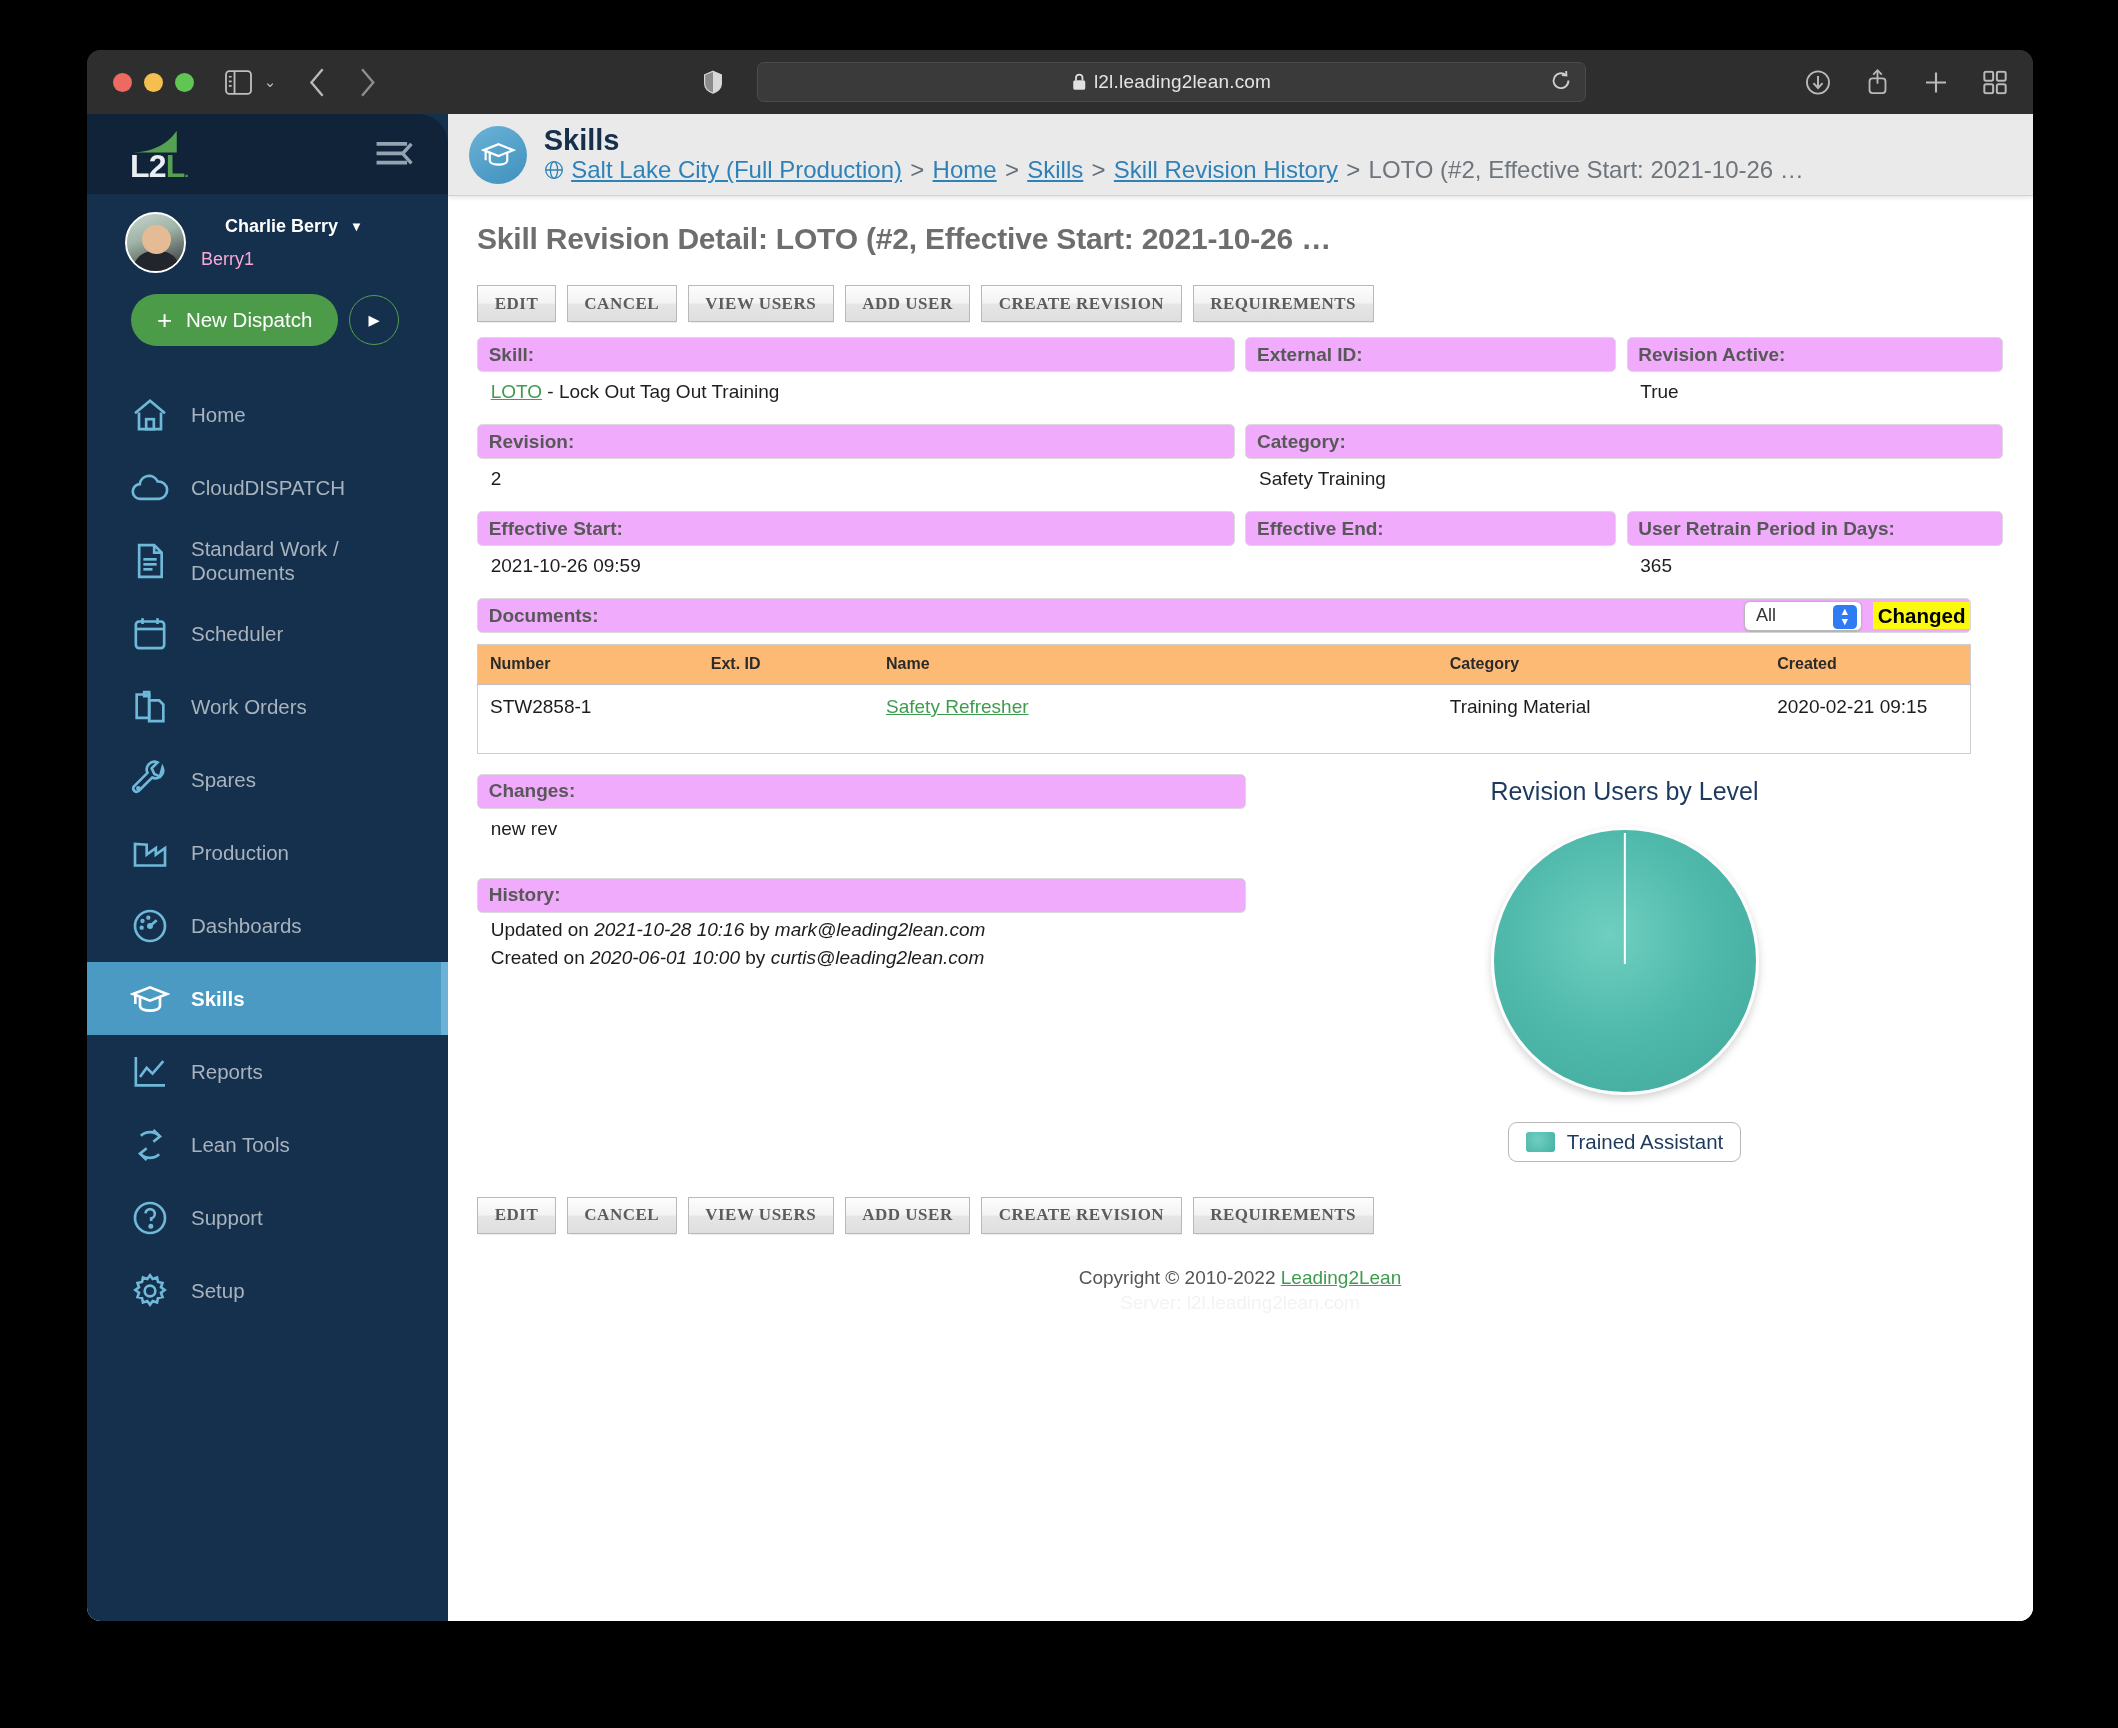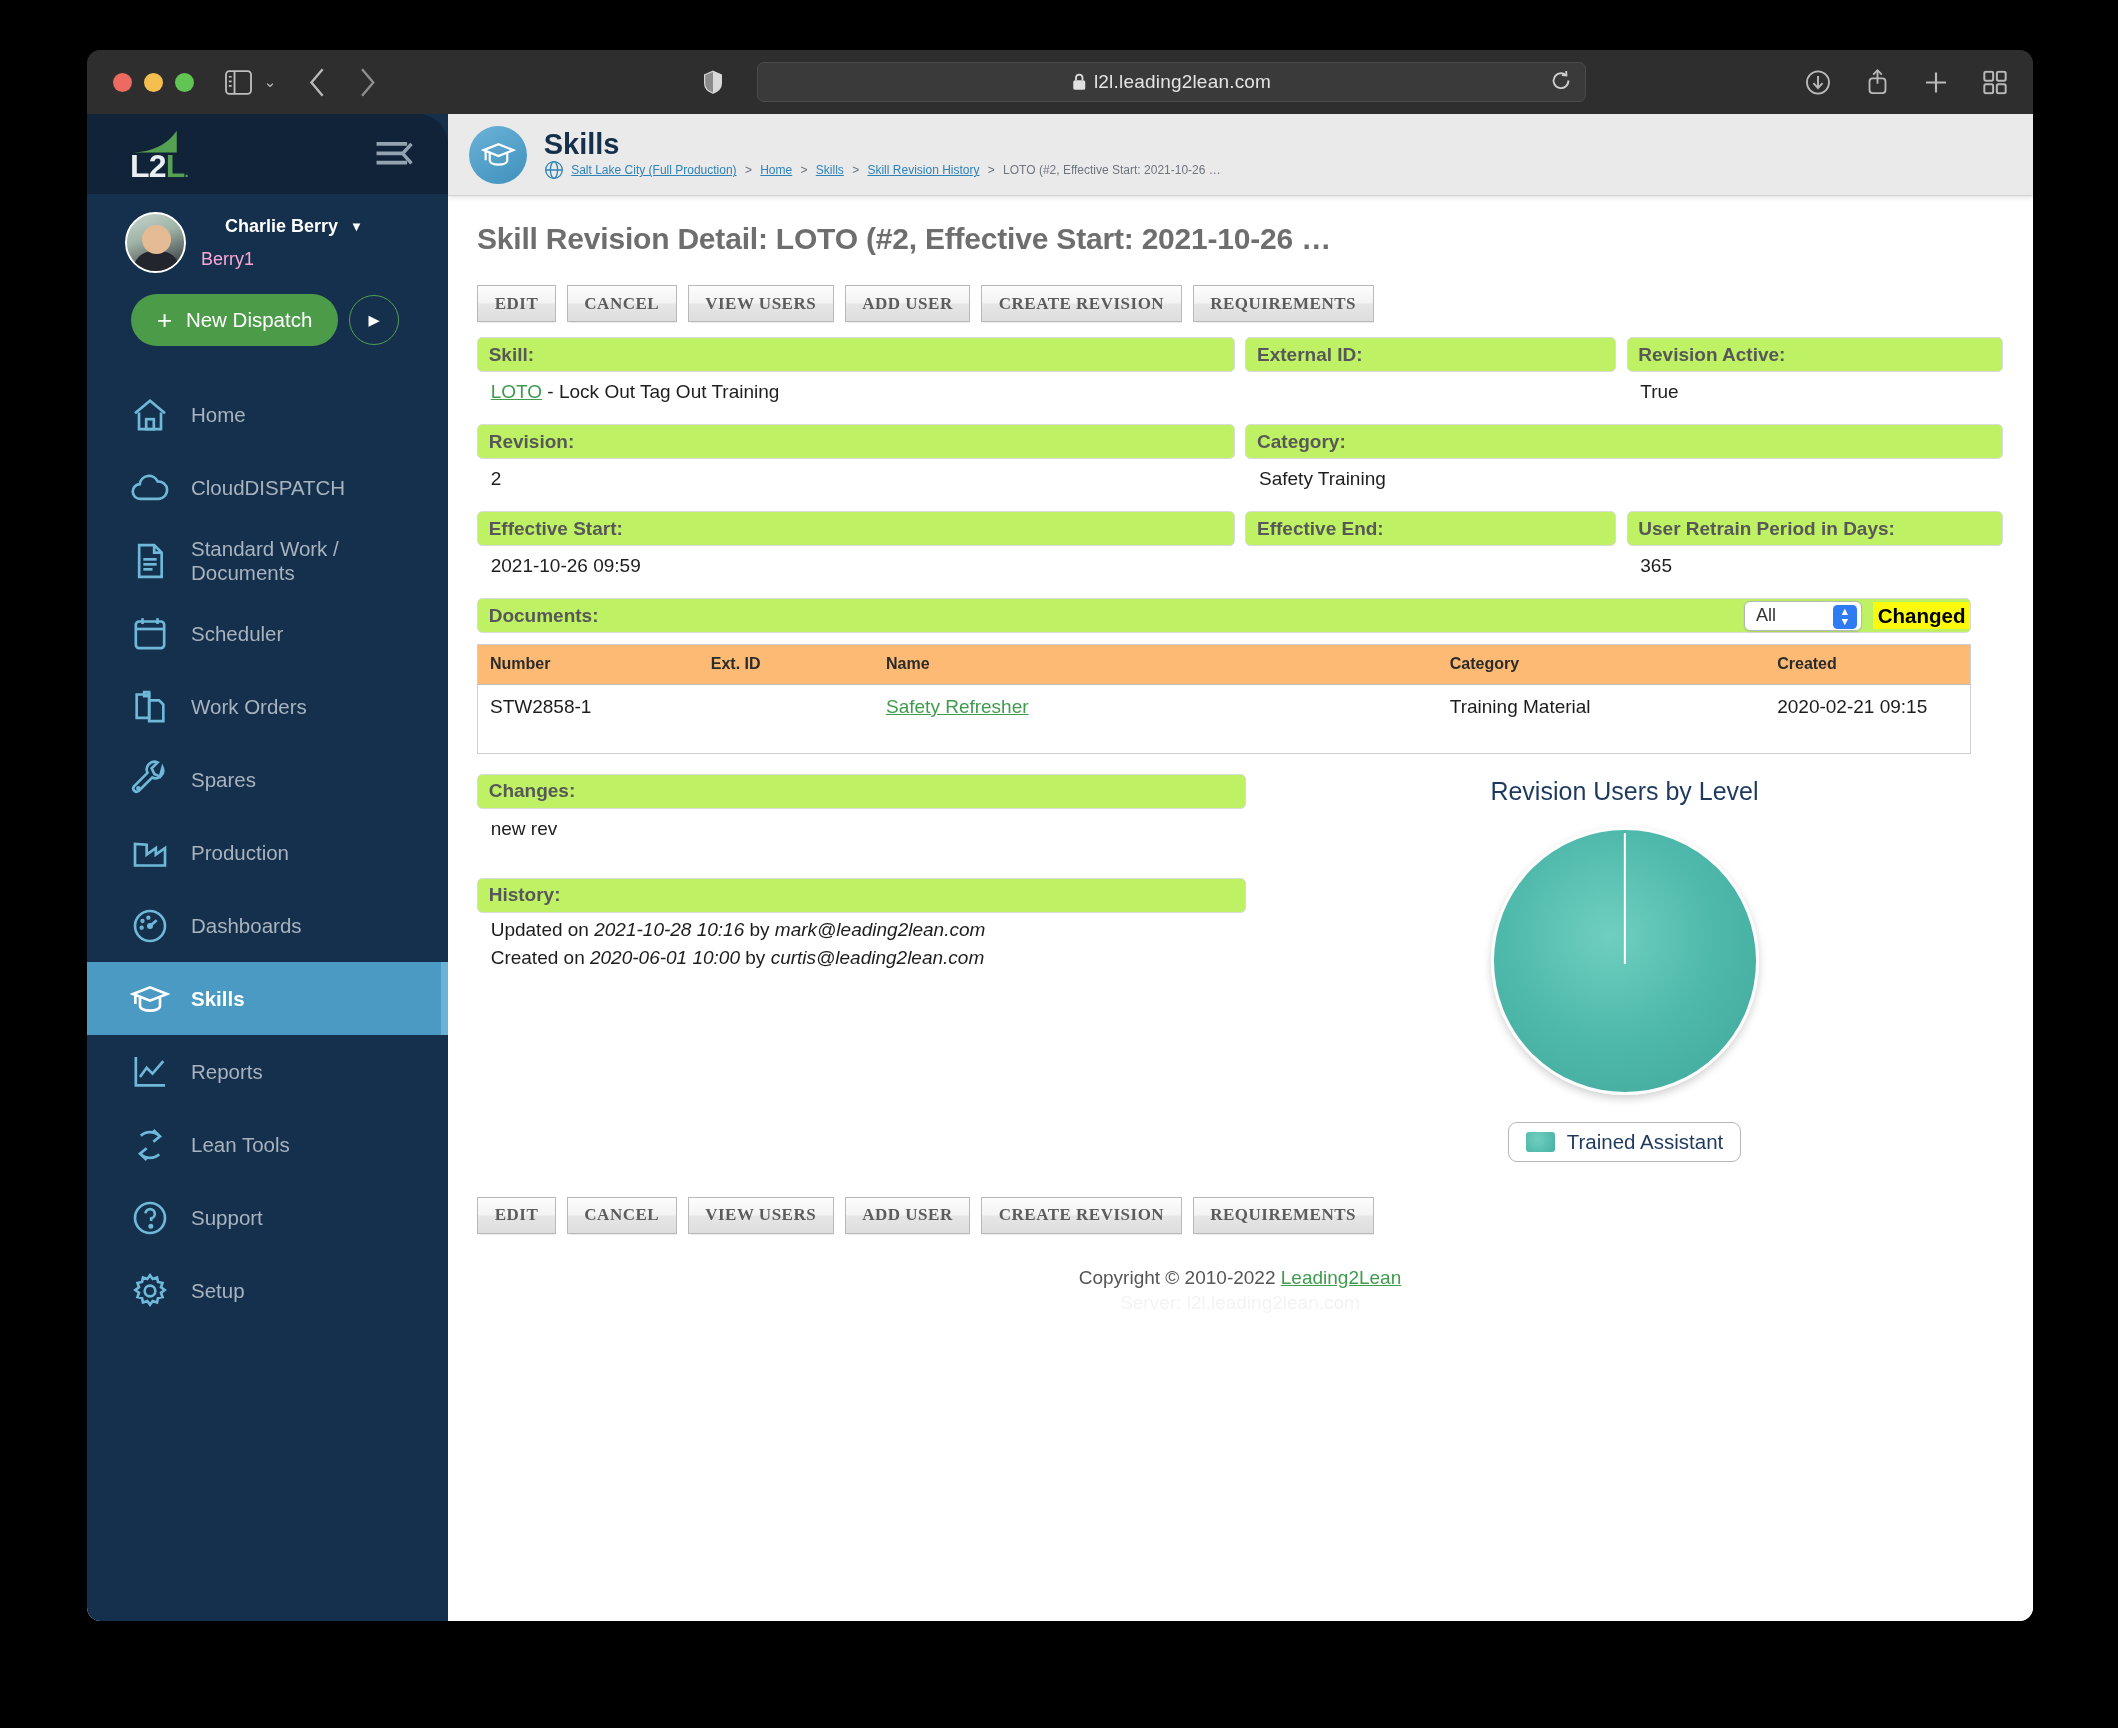--- a/index.html
+++ b/index.html
@@ -193,21 +193,21 @@
     position: relative; z-index: 3;
   }
   #skills-circle {
     width: 58px; height: 58px; border-radius: 50%;
     background: linear-gradient(150deg,#6bb2d7,#3f91bd);
     display: flex; align-items: center; justify-content: center;
     flex: 0 0 58px;
   }
   #header-texts { display: flex; flex-direction: column; gap: 1.5px; }
   #header-title { font-size: 29px; font-weight: 700; color: #16304c; line-height: 1.05; }
-  #breadcrumb { display: flex; align-items: center; font-size: 12px; gap: 6px; color: #57636d; flex-wrap: nowrap; }
+  #breadcrumb { display: flex; align-items: center; font-size: 24px; gap: 6px; color: #57636d; flex-wrap: nowrap; }
   #breadcrumb a { color: #2e82b8; text-decoration: underline; white-space: nowrap; }
   #breadcrumb .sep { color: #66707a; padding: 0 2.3px; }
   #globe-icon { display:flex; margin-right: 1.5px; }
   #crumb-current { color: #6d757d; white-space: nowrap; }
 
   #page-body { padding: 26px 30px 0 29px; }
 
   #page-title {
     font-size: 30px; font-weight: 700; color: #6e6e6e;
     letter-spacing: -0.2px;
@@ -225,21 +225,21 @@
     color: #5c5c5c;
     cursor: pointer;
     font-family: Liberation Serif, serif;
     display: flex; align-items: center; justify-content: center;
     box-shadow: 0 0.8px 0.8px rgba(0,0,0,.08);
   }
 
   .field-row { display: flex; gap: 10.7px; margin-bottom: 3px; }
   .field { display: flex; flex-direction: column; }
   .field-label {
-    background: #bef264;
+    background: #f0abfc;
     border: 0.8px solid #dadada;
     border-radius: 5.3px;
     height: 35px;
     display: flex; align-items: center;
     padding-left: 10.7px;
     font-size: 19px; font-weight: 700; color: #585858;
     position: relative;
   }
   .field-value {
     padding: 9px 0 0 13.7px;

